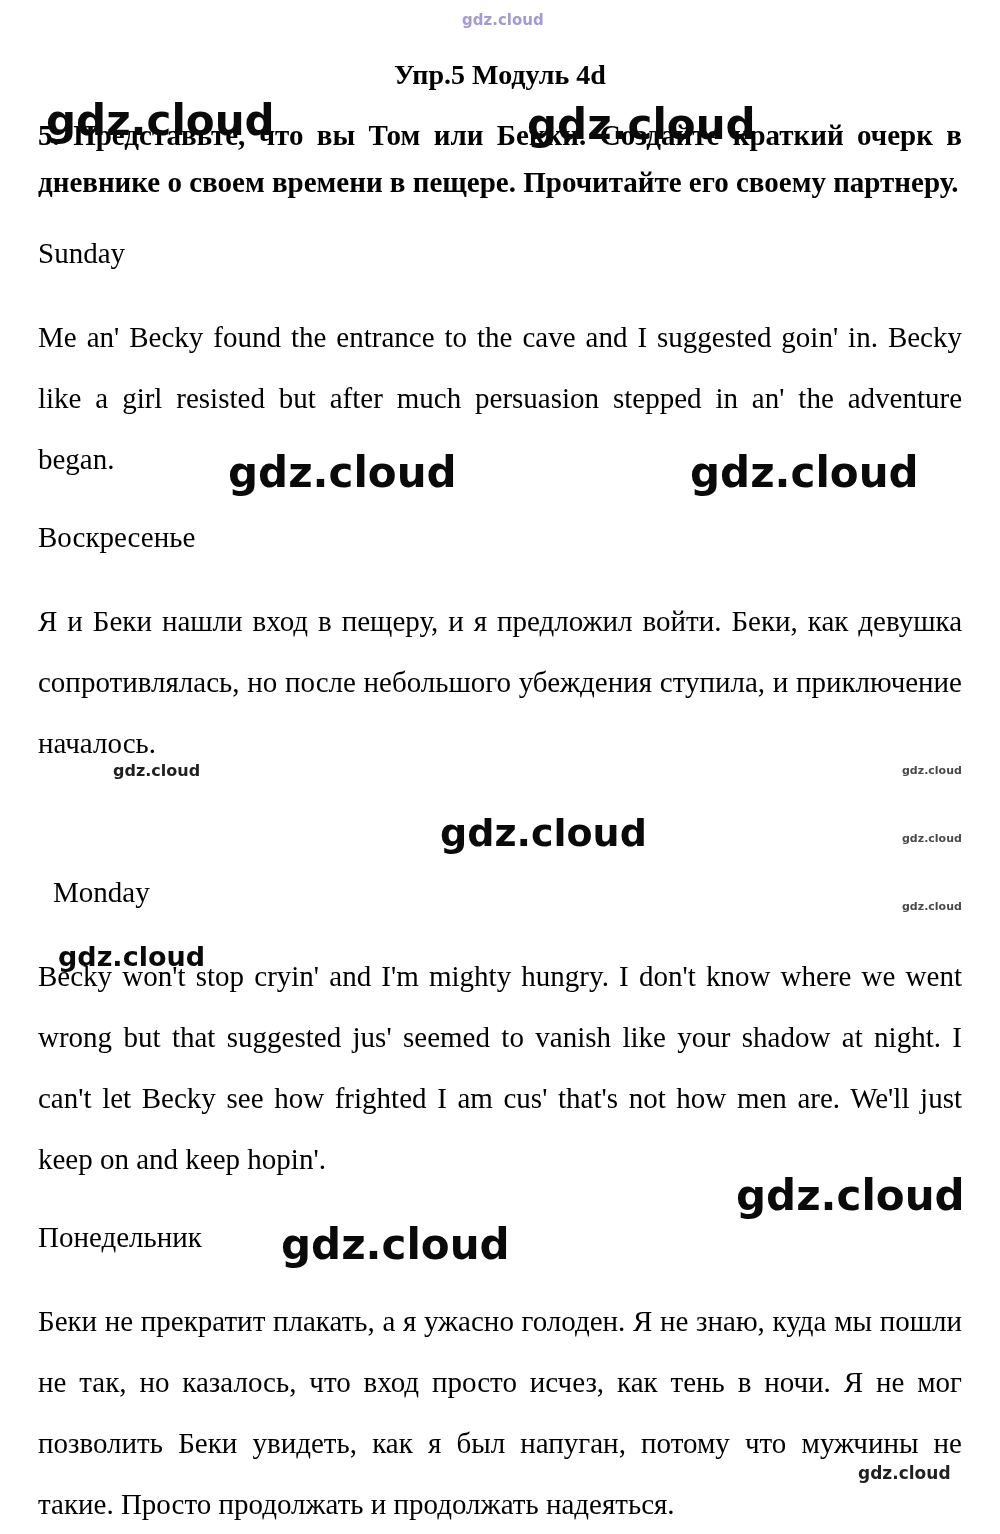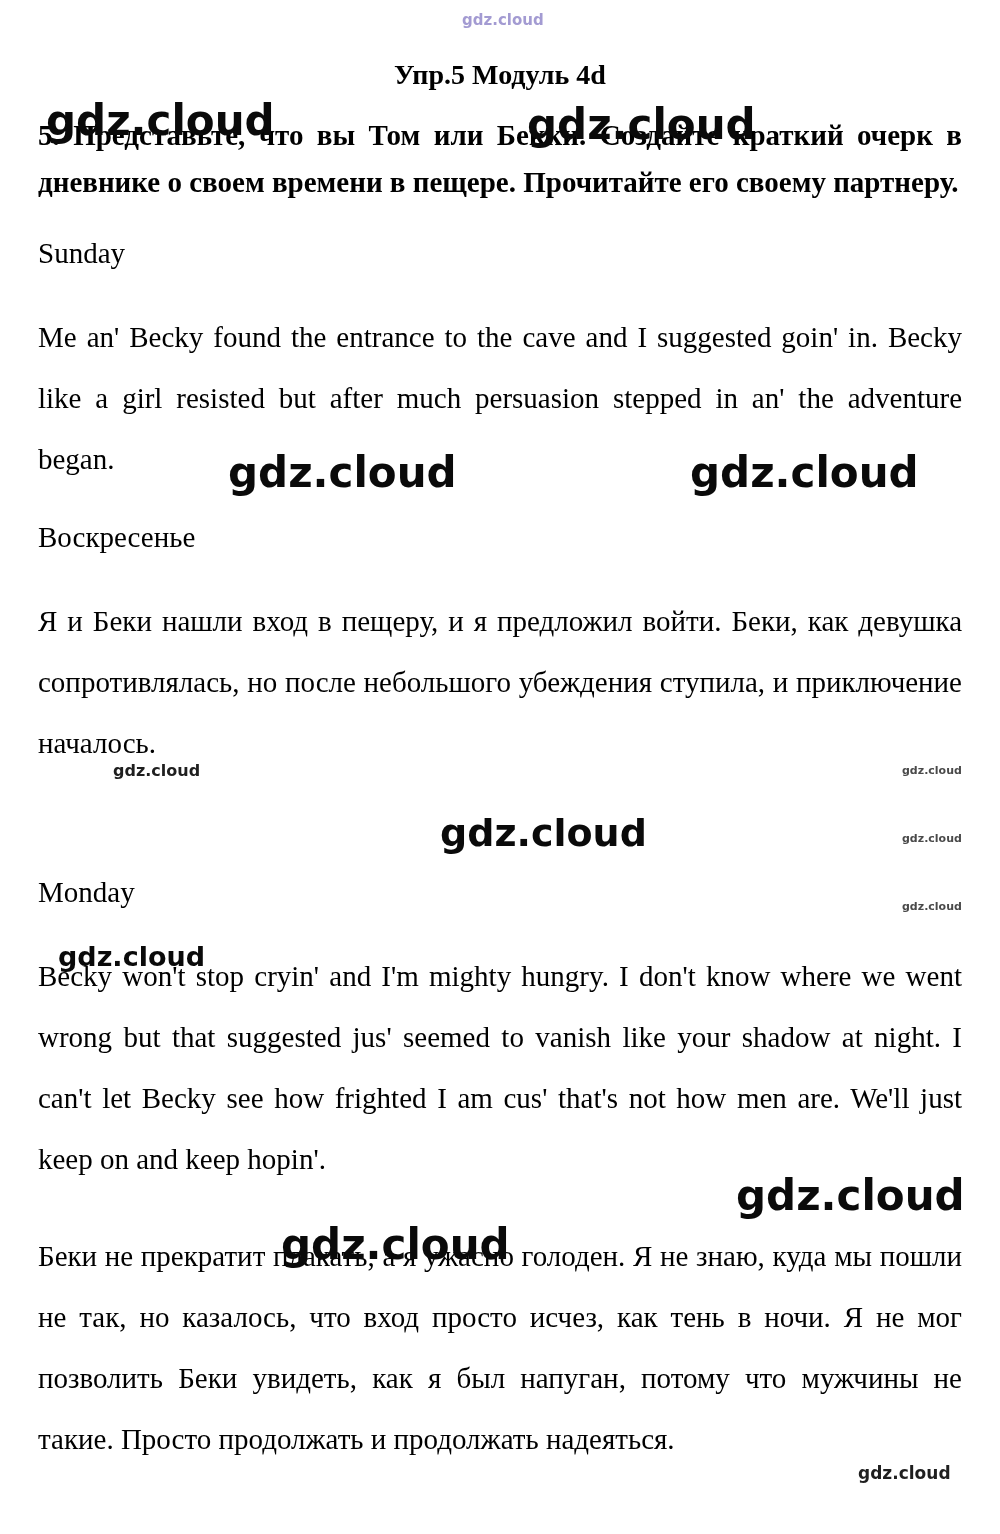--- a/index.html
+++ b/index.html
@@ -34,21 +34,21 @@
     line-height: 47px;
     text-align: justify;
   }
   .task-en { margin-top: 46px; }
   .task-ru { margin-top: 20px; }
   .section-heading {
     font-size: 29px;
     line-height: 36px;
     margin-top: 20px;
   }
-  .section-heading.big-gap { margin-top: 100px; }
+  .section-heading.big-gap { margin-top: 100px; margin-left: 15px; }
   .section-paragraph {
     font-size: 29px;
     line-height: 61px;
     text-align: justify;
     margin-top: 36px;
   }
   .watermark-layer {
     position: absolute;
     inset: 0;
     z-index: 2;
@@ -83,20 +83,21 @@
       <div class="section-heading">Воскресенье</div>
       <p class="section-paragraph">Я и Беки нашли вход в пещеру, и я предложил войти. Беки, как девушка сопротивлялась, но после небольшого убеждения ступила, и приключение началось.</p>
     </div>
 
     <div class="section">
       <div class="section-heading big-gap">Monday</div>
       <p class="section-paragraph">Becky won't stop cryin' and I'm mighty hungry. I don't know where we went wrong but that suggested jus' seemed to vanish like your shadow at night. I can't let Becky see how frighted I am cus' that's not how men are. We'll just keep on and keep hopin'.</p>
     </div>
 
     <div class="section">
+      <div class="section-heading">Понедельник</div>
       <p class="section-paragraph">Беки не прекратит плакать, а я ужасно голоден. Я не знаю, куда мы пошли не так, но казалось, что вход просто исчез, как тень в ночи. Я не мог позволить Беки увидеть, как я был напуган, потому что мужчины не такие. Просто продолжать и продолжать надеяться.</p>
     </div>
 
   </div>
 
   <div class="watermark-layer">
       <span class="watermark" style="left: 462px; top: 3px; font-size: 15px; color: rgb(163, 155, 210); font-weight: 600;">gdz.cloud</span>
       <span class="watermark" style="left: 46px; top: 88px; font-size: 42px; color: rgb(10, 10, 10); font-weight: 700;">gdz.cloud</span>
       <span class="watermark" style="left: 527px; top: 92px; font-size: 42px; color: rgb(10, 10, 10); font-weight: 700;">gdz.cloud</span>
       <span class="watermark" style="left: 228px; top: 440px; font-size: 42px; color: rgb(10, 10, 10); font-weight: 700;">gdz.cloud</span>

